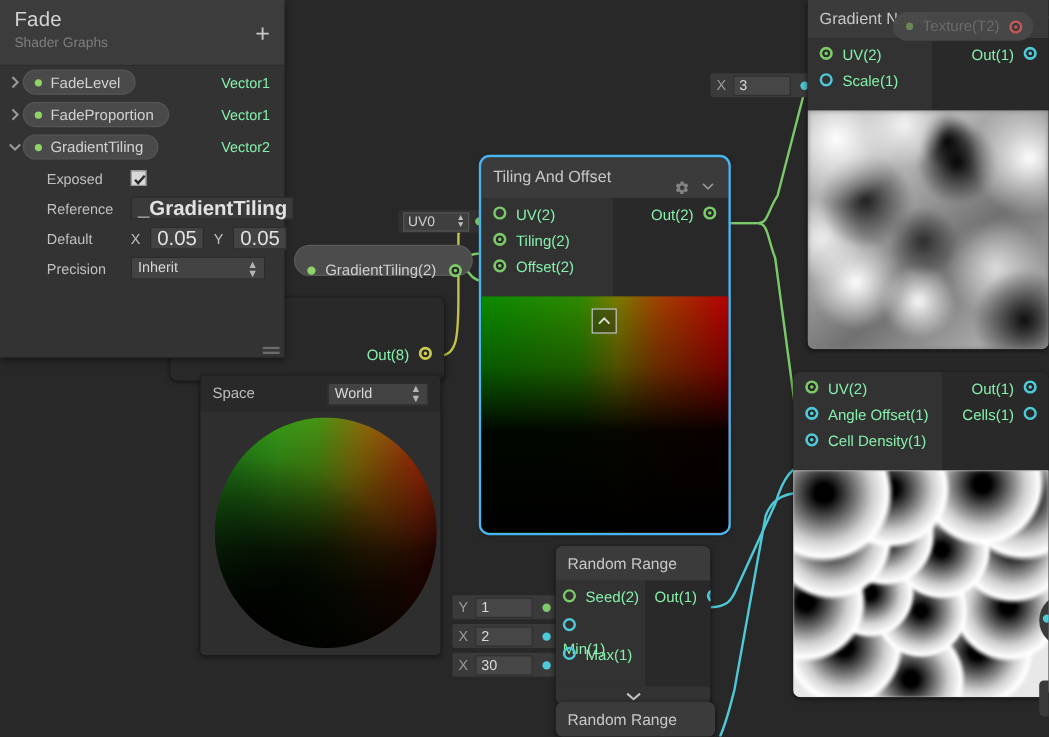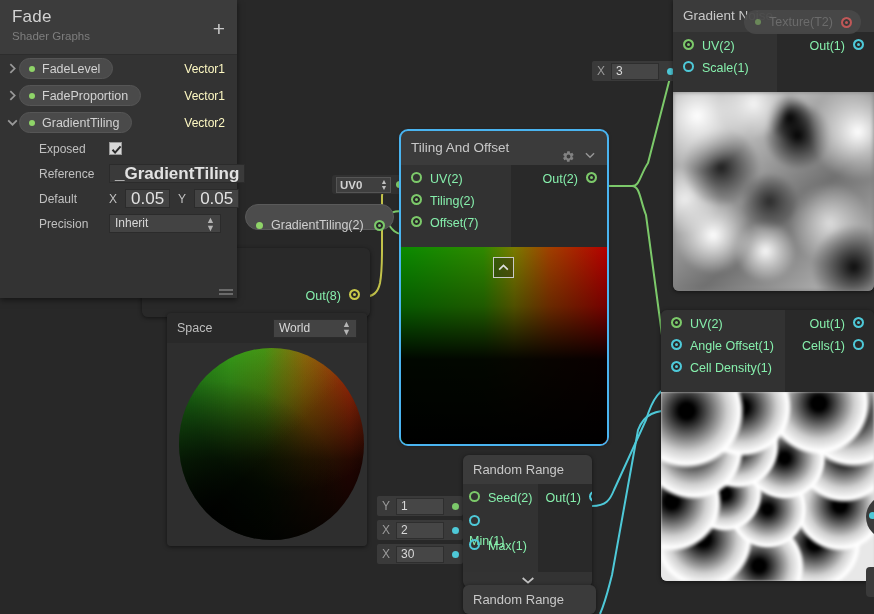--- a/index.html
+++ b/index.html
@@ -57,21 +57,21 @@
   #bb-head .bb-title { font-size:17px; color:#d3d3d3; letter-spacing:.2px; }
   #bb-head .bb-sub { font-size:11.5px; color:#7e7e7e; margin-top:3px; }
   #bb-add { position:absolute; right:12px; top:18px; font-size:21px; color:#c7c7c7;
             line-height:1; cursor:default; }
   .bb-row { height:27px; display:flex; align-items:center; padding:0 12px 0 6px; }
   .bb-arrow { width:13px; flex:0 0 13px; opacity:.75; display:flex; align-items:center; }
   .bb-pill { background:#4a4a4a; border:1px solid #565656; border-radius:13px;
              height:21px; display:flex; align-items:center; gap:7px;
              padding:0 12px 0 9px; color:#d2d2d2; font-size:12.5px; }
   .bb-pill .pdot { width:6px; height:6px; border-radius:50%; background:#8fd468; flex:0 0 6px; }
-  .bb-type { margin-left:auto; color:#fef9c3; font-size:12px; }
+  .bb-type { margin-left:auto; color:#86efac; font-size:12px; }
   .bb-field { display:flex; align-items:center; height:25px; padding:0 8px 0 14px; gap:8px; }
   .bb-label { color:#c0c0c0; font-size:12px; width:62px; flex:0 0 62px;margin-left:25px; }
   .bb-check { width:13px; height:13px; background:#d8d8d8; border:1px solid #9a9a9a;
               position:relative; }
   .bb-check svg { position:absolute; left:0; top:0; width:13px; height:13px; }
   .txtbox { background:#434343; border:1px solid #2b2b2b; height:19px; line-height:17px;
             color:#e2e2e2; font-size:17px; padding:0 5px; }
   .sel { background:#434343; border:1px solid #2b2b2b; height:19px; line-height:17px;
          color:#d8d8d8; font-size:12px; padding:0 5px; display:flex; align-items:center; }
   .sel .arrows { margin-left:auto; font-size:9px; color:#b5b5b5; line-height:8px; text-align:center;}
@@ -83,21 +83,21 @@
   .numfield .ax { color:#9a9a9a; font-size:12px; width:10px; text-align:center; }
   .numfield .val { background:#464646; border:1px solid #2e2e2e; height:17px; line-height:15px;
                    color:#d9d9d9; font-size:12px; padding:0 4px; min-width:48px; }
   .numfield .pdot { width:7px; height:7px; border-radius:50%; background:#7cc96a; margin-left:3px;}
   .numfield .pdot.cy { background:#4ec9d8; }
 
   
   #uv0chip { position:absolute; background:#313131; border-radius:3px; height:19px;
              display:flex; align-items:center; padding:0 4px; gap:5px; }
   #uv0chip .box { background:#3f3f3f; border:1px solid #555; height:16px; line-height:14px;
-                  font-size:11.5px; color:#d2d2d2; padding:0 3px; display:flex; align-items:center; gap:18px;font-weight:bold;}
+                  font-size:11.5px; color:#d2d2d2; padding:0 3px; display:flex; align-items:center; gap:18px;}
 
   
   #gradtile-node { position:absolute; background:#4c4c4c; border:1px solid #5a5a5a;
         border-radius:14px; height:26px; display:flex; align-items:center;
         padding:16px 8px 0 10px; gap:8px; color:#cfcfcf; font-size:12.5px; }
   #gradtile-node .pdot { width:7px; height:7px; border-radius:50%; background:#8fd468; }
 
   
   #tex-ghost { position:absolute; background:#484848; border-radius:14px; height:24px;
         display:flex; align-items:center; padding:0 9px 0 11px; gap:8px;
@@ -221,21 +221,21 @@
         <div class="port-row">
           <span class="dot"></span>
           <span>UV(2)</span>
         </div>
         <div class="port-row">
           <span class="dot filled"></span>
           <span>Tiling(2)</span>
         </div>
         <div class="port-row">
           <span class="dot filled"></span>
-          <span>Offset(7)</span>
+          <span>Offset(2)</span>
         </div>
       </div>
       <div class="col out">
         <div class="port-row right">
           <span>Out(2)</span>
           <span class="dot filled"></span>
         </div>
       </div>
     </div>
     <div style="height:197px; position:relative; overflow:hidden;

